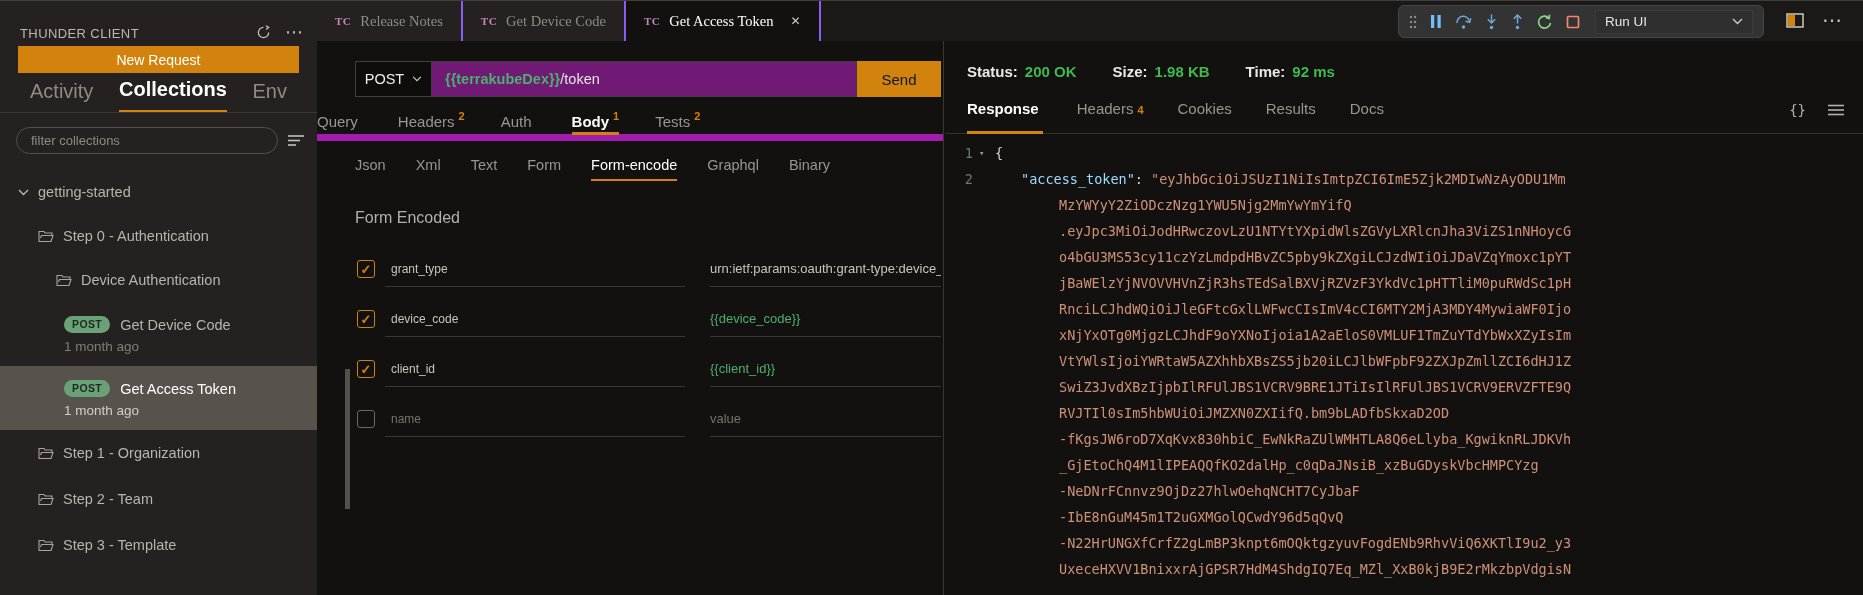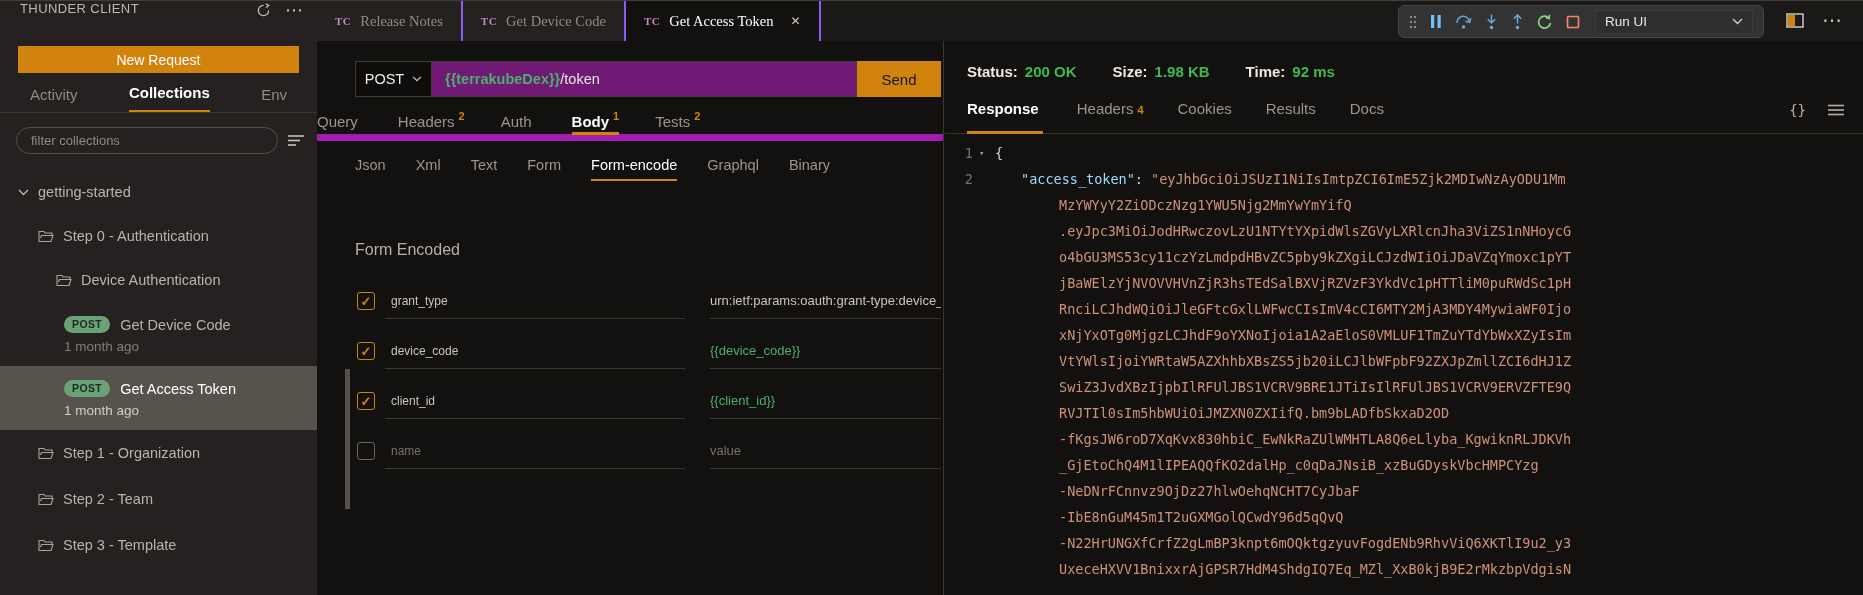--- a/index.html
+++ b/index.html
@@ -4,30 +4,30 @@
 <style>
   * { box-sizing: border-box; margin: 0; padding: 0; }
   html,body { background:#0c0b0a; }
   .app {
     position: relative; width: 1863px; height: 595px; overflow: hidden;
     background: #131110; font-family: "Liberation Sans", sans-serif;
     border-top: 1px solid #413d38;
   }
   
   .sidebar { position:absolute; left:0; top:0; width:317px; height:595px; background:#242120; }
-  .sb-header { height:40px; display:flex; align-items:flex-start; padding:0 14px 0 20px; }
+  .sb-header { height:40px; display:flex; align-items:flex-end; padding:0 14px 0 20px; }
   .sb-title { font-size:13px; color:#bcb7b1; letter-spacing:.4px; flex:1; }
   .sb-header-icons { display:flex; align-items:center; gap:14px; }
   .icon-btn { color:#c5c0ba; display:flex; align-items:center; cursor:pointer; }
   .glyph-more { font-size:18px; color:#c5c0ba; line-height:1; }
   .new-request { margin:5px 18px 0 18px; height:27px; background:#d1830d; color:#fff;
     font-size:14px; display:flex; align-items:center; justify-content:center; cursor:pointer; }
   .sb-tabs { display:flex; align-items:flex-end; height:40px; padding:0 30px; justify-content:space-between;
     border-bottom:1px solid #3a3631; }
-  .sb-tab { font-size:15px; color:#8f8a84; padding-bottom:9px; cursor:pointer; }
+  .sb-tab { font-size:20px; color:#8f8a84; padding-bottom:9px; cursor:pointer; }
   .sb-tab.active { color:#ffffff; font-weight:bold; border-bottom:2px solid #d1830d; }
   .filter-row { display:flex; align-items:center; margin:14px 12px 0 16px; gap:10px; }
   .filter-input { flex:1; height:27px; background:transparent; border:1px solid #55504a; border-radius:14px;
     color:#b5b0aa; font-size:13px; padding:0 14px; outline:none; font-family:"Liberation Sans",sans-serif; }
   .filter-input::placeholder { color:#8f8a84; }
   .tree { margin-top:16px; font-size:14.5px; color:#b9b4ae; }
   .tree-row { height:44px; display:flex; align-items:center; gap:9px; cursor:pointer; }
   .ind-0 { padding-left:18px; } .ind-1 { padding-left:38px; } .ind-2 { padding-left:56px; }
   .req-item { padding:14px 0 12px 64px; cursor:pointer; }
   .req-line { display:flex; align-items:center; gap:10px; }
@@ -66,21 +66,21 @@
   .send-btn { width:84px; background:#d1830d; color:#0f172a; font-size:15px; display:flex; align-items:center;
     justify-content:center; cursor:pointer; }
   .req-tabs { display:flex; gap:36px; margin-top:12px; height:32px; border-bottom:7px solid #a21caf; }
   .rtab { position:relative; font-size:15px; color:#9a958f; display:flex; align-items:flex-start; padding-top:4px; cursor:pointer; }
   .rtab.active { color:#fff; font-weight:bold; }
   .rtab.active::after { content:""; position:absolute; left:0; right:0; bottom:-1px; height:3px; background:#d1830d; }
   .rtab-badge { color:#d1830d; font-size:11px; margin-left:4px; transform:translateY(-3px); font-weight:bold; }
   .body-tabs { display:flex; gap:30px; padding-left:38px; margin-top:16px; }
   .btab { font-size:14.5px; color:#9a958f; padding-bottom:8px; cursor:pointer; }
   .btab.active { color:#fff; border-bottom:2px solid #d1830d; padding-bottom:6px; }
-  .form-title { margin:60px 0 0 38px; font-size:16px; color:#b5b0aa; }
+  .form-title { margin:28px 0 0 38px; font-size:16px; color:#b5b0aa; }
   .form-rows { margin:24px 0 0 40px; }
   .form-row { display:flex; align-items:stretch; height:36px; margin-bottom:14px; }
   .checkbox { width:18px; height:18px; border:1.6px solid #c9820d; border-radius:3px; align-self:center;
     display:flex; align-items:center; justify-content:center; color:#d1830d; font-size:13px; font-weight:bold; cursor:pointer; }
   .checkbox.unchecked { border-color:#6b665f; color:transparent; }
   .cell-name { width:300px; margin-left:10px; border-bottom:1px solid #3a3631; display:flex; align-items:center;
     padding-left:6px; font-size:12px; color:#c9c4be; cursor:text; }
   .cell-value { width:231px; margin-left:25px; border-bottom:1px solid #3a3631; display:flex; align-items:center;
     font-size:13px; color:#c9c4be; white-space:nowrap; overflow:hidden; cursor:text; }
   .cell-value.var, .cell-name.var { color:#4caf6e; }

